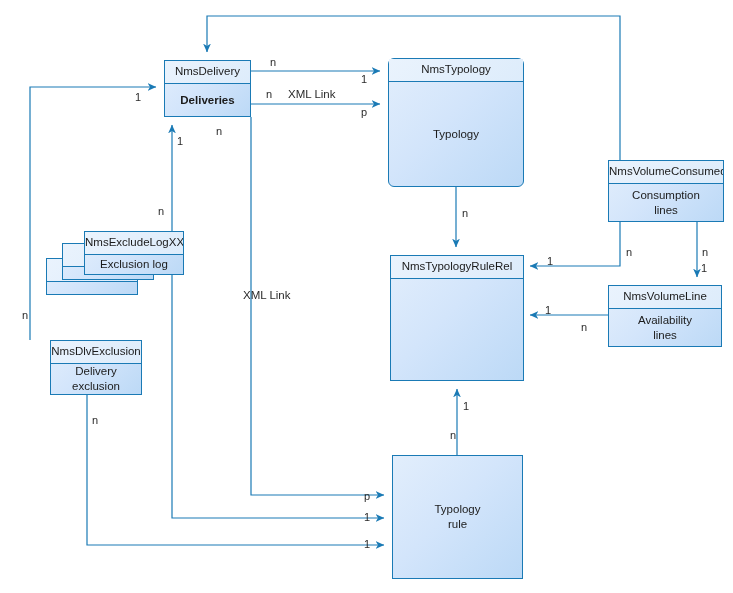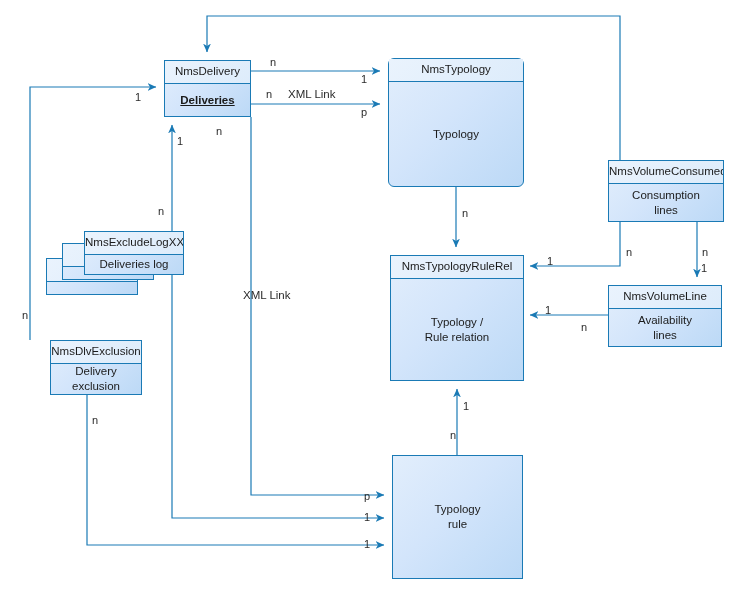--- a/index.html
+++ b/index.html
@@ -54,21 +54,20 @@
     align-items: center;
     justify-content: center;
     text-align: center;
     font-size: 11.5px;
     color: #1b1b1b;
     line-height: 15px;
     padding: 0 3px;
   }
   .entity.bold .ent-body {
     font-weight: bold;
-    text-decoration: underline;
   }
   .entity.stacked-back {
     z-index: 3;
   }
   .entity.stacked-mid {
     z-index: 4;
   }
   .entity.stacked-front {
     z-index: 6;
   }
@@ -131,36 +130,35 @@
     <div class="ent-body"></div>
   </div>
 
   <div class="entity stacked-mid" style="left:62px; top:243px; width:92px; height:37px;">
     <div class="ent-header">Nm</div>
     <div class="ent-body"></div>
   </div>
 
   <div class="entity stacked-front" style="left:84px; top:231px; width:100px; height:44px;">
     <div class="ent-header">NmsExcludeLogXX</div>
-    <div class="ent-body">Deliveries log</div>
+    <div class="ent-body">Exclusion log</div>
   </div>
 
   <div class="entity bold" style="left:164px; top:60px; width:87px; height:57px;">
     <div class="ent-header">NmsDelivery</div>
     <div class="ent-body">Deliveries</div>
   </div>
 
   <div class="entity" style="left:388px; top:58px; width:136px; height:129px;border-radius:6px;">
     <div class="ent-header">NmsTypology</div>
     <div class="ent-body">Typology</div>
   </div>
 
   <div class="entity" style="left:390px; top:255px; width:134px; height:126px;">
     <div class="ent-header">NmsTypologyRuleRel</div>
-    <div class="ent-body">Typology /<br>Rule relation</div>
   </div>
 
   <div class="entity" style="left:392px; top:455px; width:131px; height:124px;">
     <div class="ent-body">Typology<br>rule</div>
   </div>
 
   <div class="entity" style="left:608px; top:160px; width:116px; height:62px;">
     <div class="ent-header">NmsVolumeConsumed</div>
     <div class="ent-body">Consumption<br>lines</div>
   </div>

